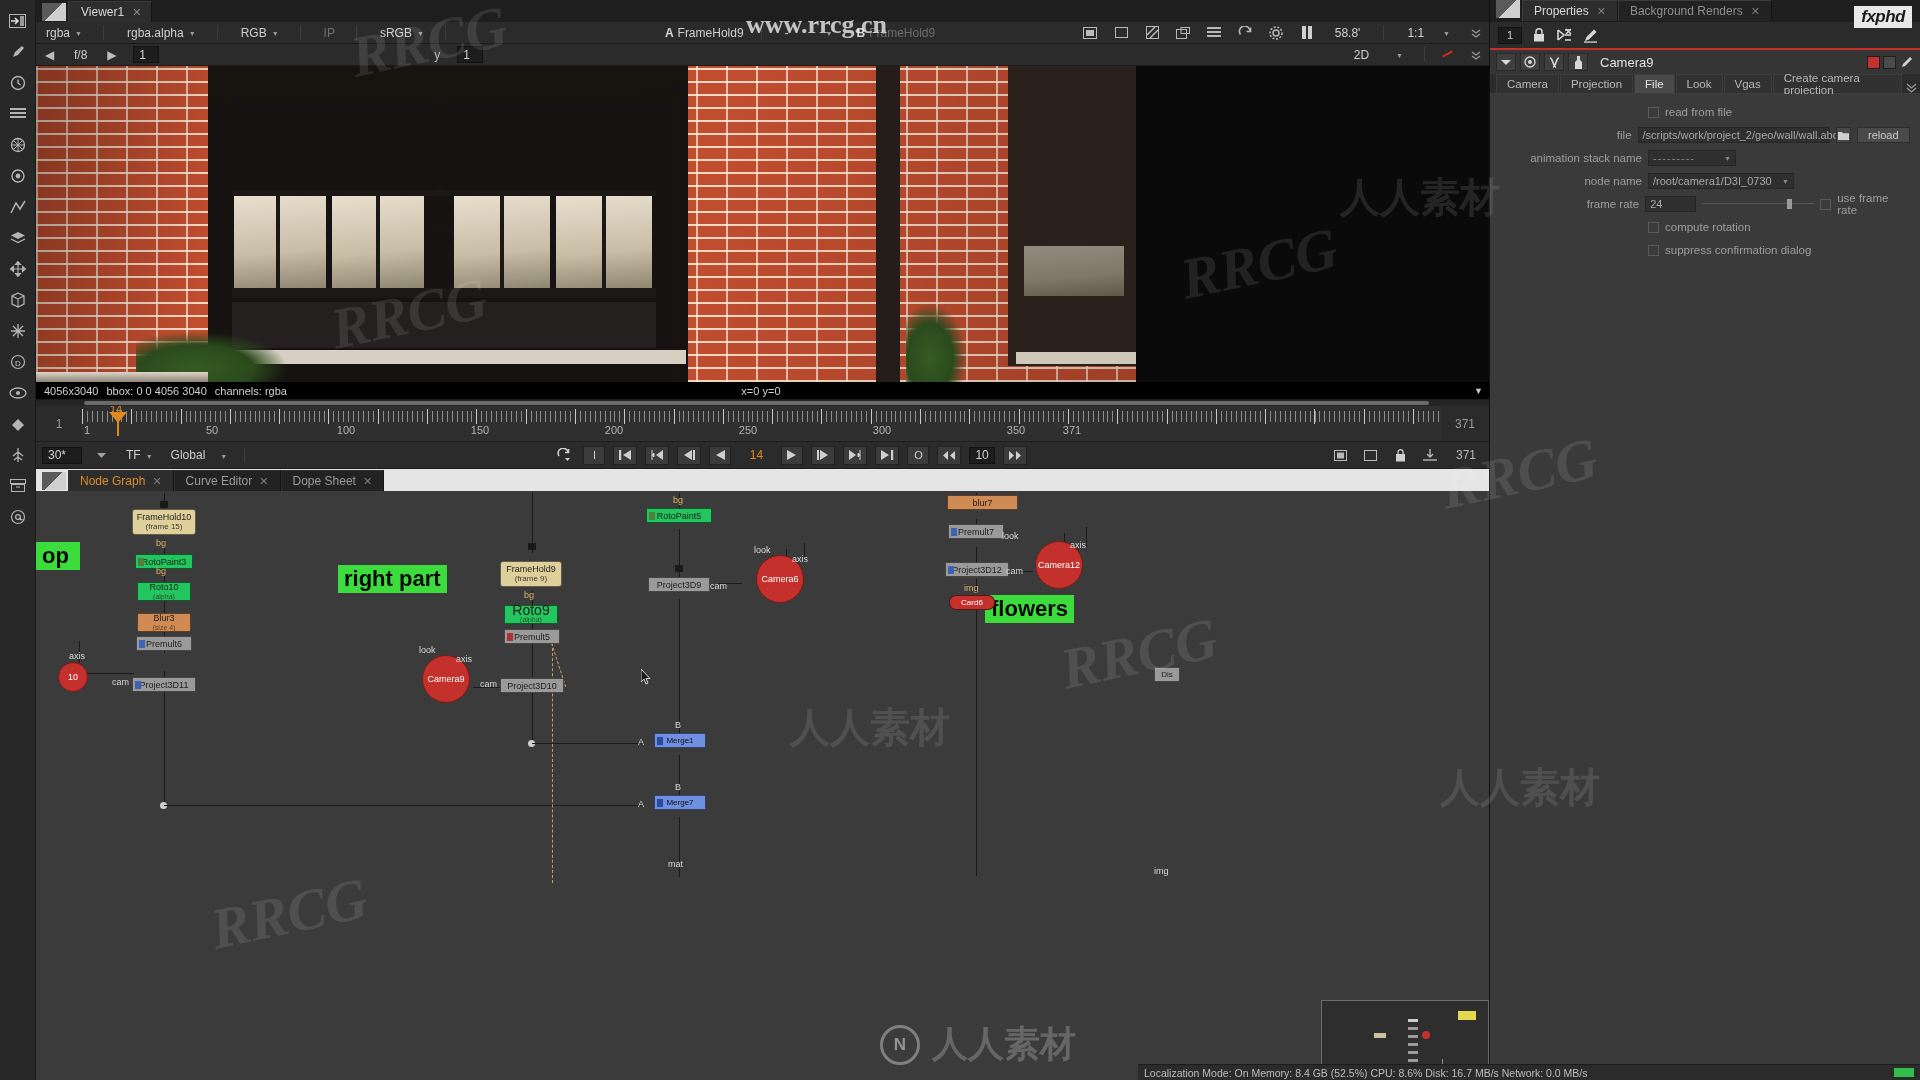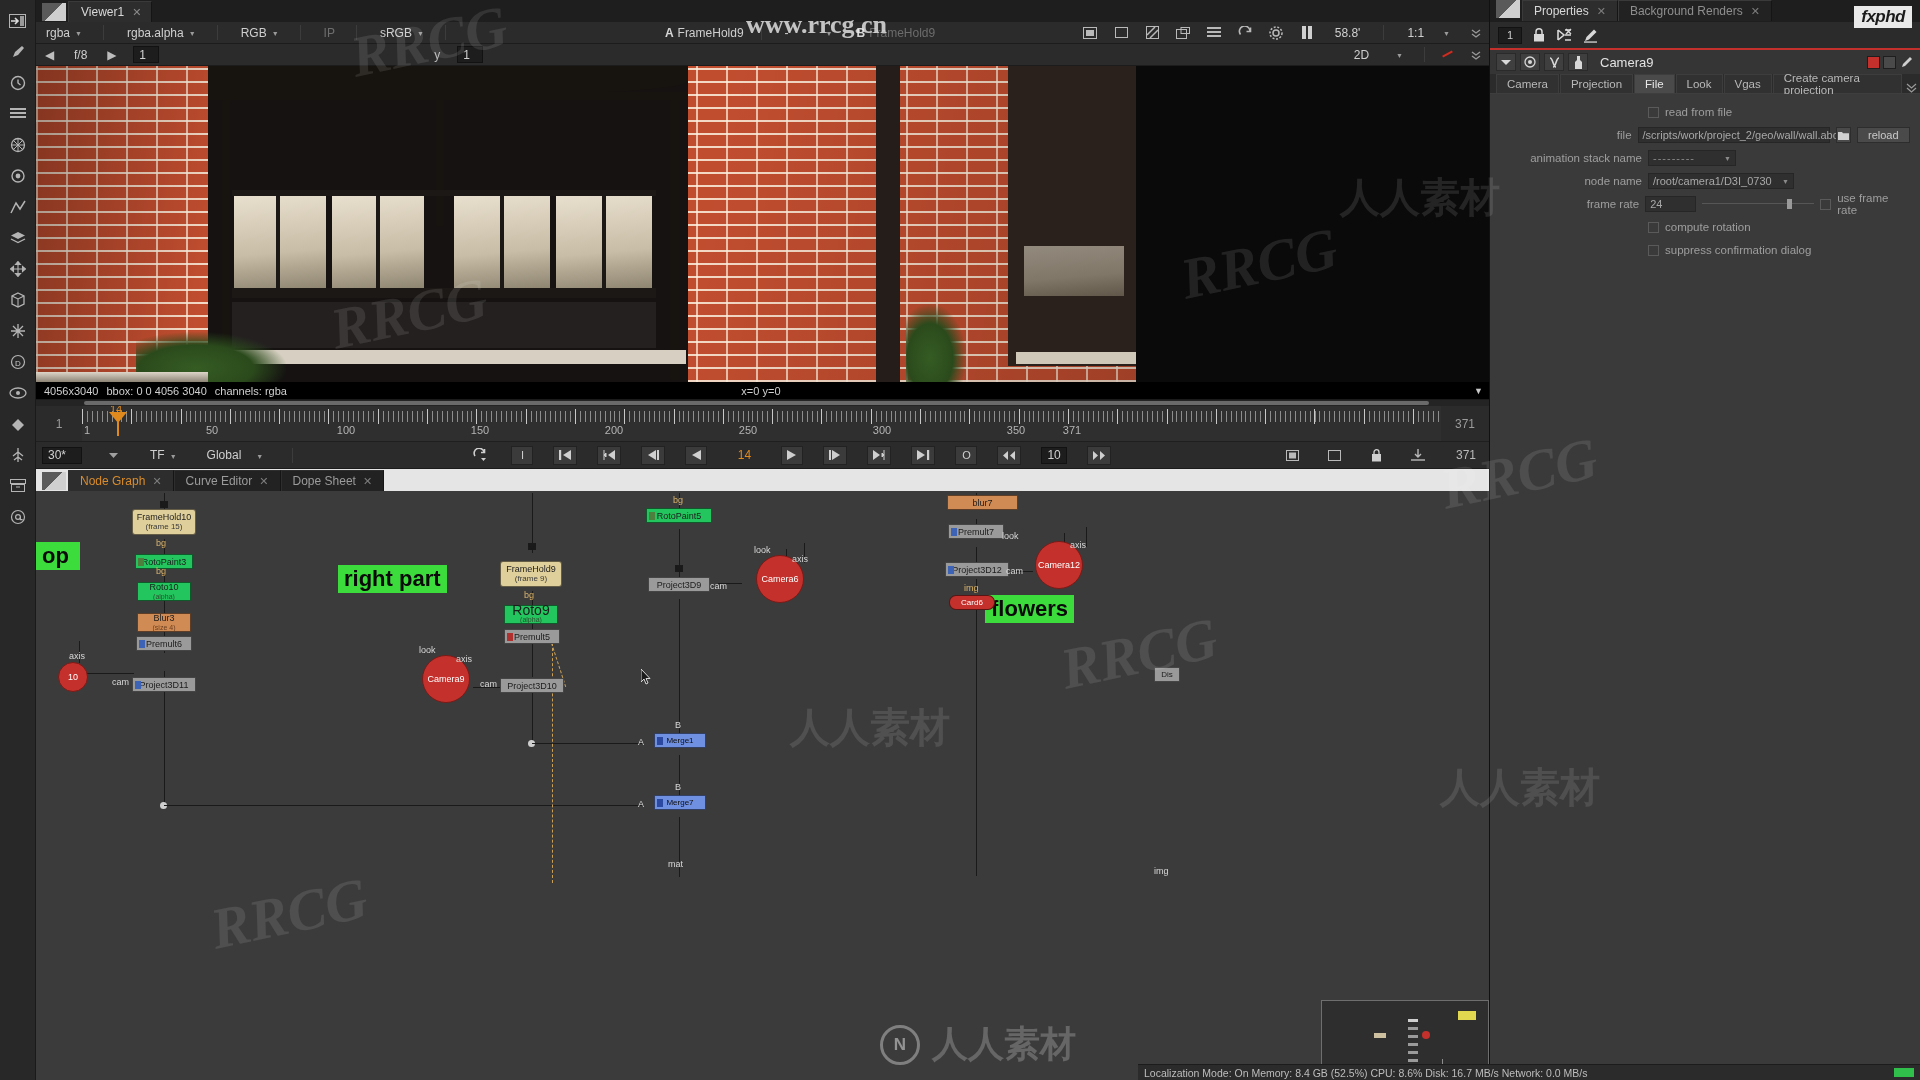--- a/index.html
+++ b/index.html
@@ -122,21 +122,21 @@
     background-image:repeating-linear-gradient(90deg,#c9c9c9 0 1px, transparent 1px 49.3px); }
   .tl-label { position:absolute; top:18px; color:#b4b4b4; font-size:11px; transform:translateX(-50%); }
   .playhead { position:absolute; top:0; width:0; }
   .playhead .tri { position:absolute; left:-9px; top:6px; width:0; height:0;
     border-left:9px solid transparent; border-right:9px solid transparent; border-top:11px solid #e08a1e; }
   .playhead .num { position:absolute; left:-8px; top:-3px; color:#e08a1e; font-size:11px; }
   .playhead .stem { position:absolute; left:-1px; top:6px; width:2px; height:24px; background:#e08a1e; }
 
   
   .transport { height:27px; background:#2b2b2b; display:flex; align-items:center;
-    padding:0 6px; gap:20px; border-bottom:1px solid #1b1b1b; position:relative; }
+    padding:0 6px; gap:8px; border-bottom:1px solid #1b1b1b; position:relative; }
   .tr-btn {
     height:19px; min-width:22px; padding:0 4px; background:#3b3b3b; border:1px solid #222;
     display:flex; align-items:center; justify-content:center; color:#cfcfcf; font-size:11px;
   }
   .tr-btn.flat { background:transparent; border:none; }
   .tr-frame { color:#e08a1e; font-size:12px; min-width:34px; text-align:center; }
   .spacer { flex:1; }
 
   
   .ngtabs { height:22px; background:#e5e5e5; display:flex; align-items:flex-end; }

